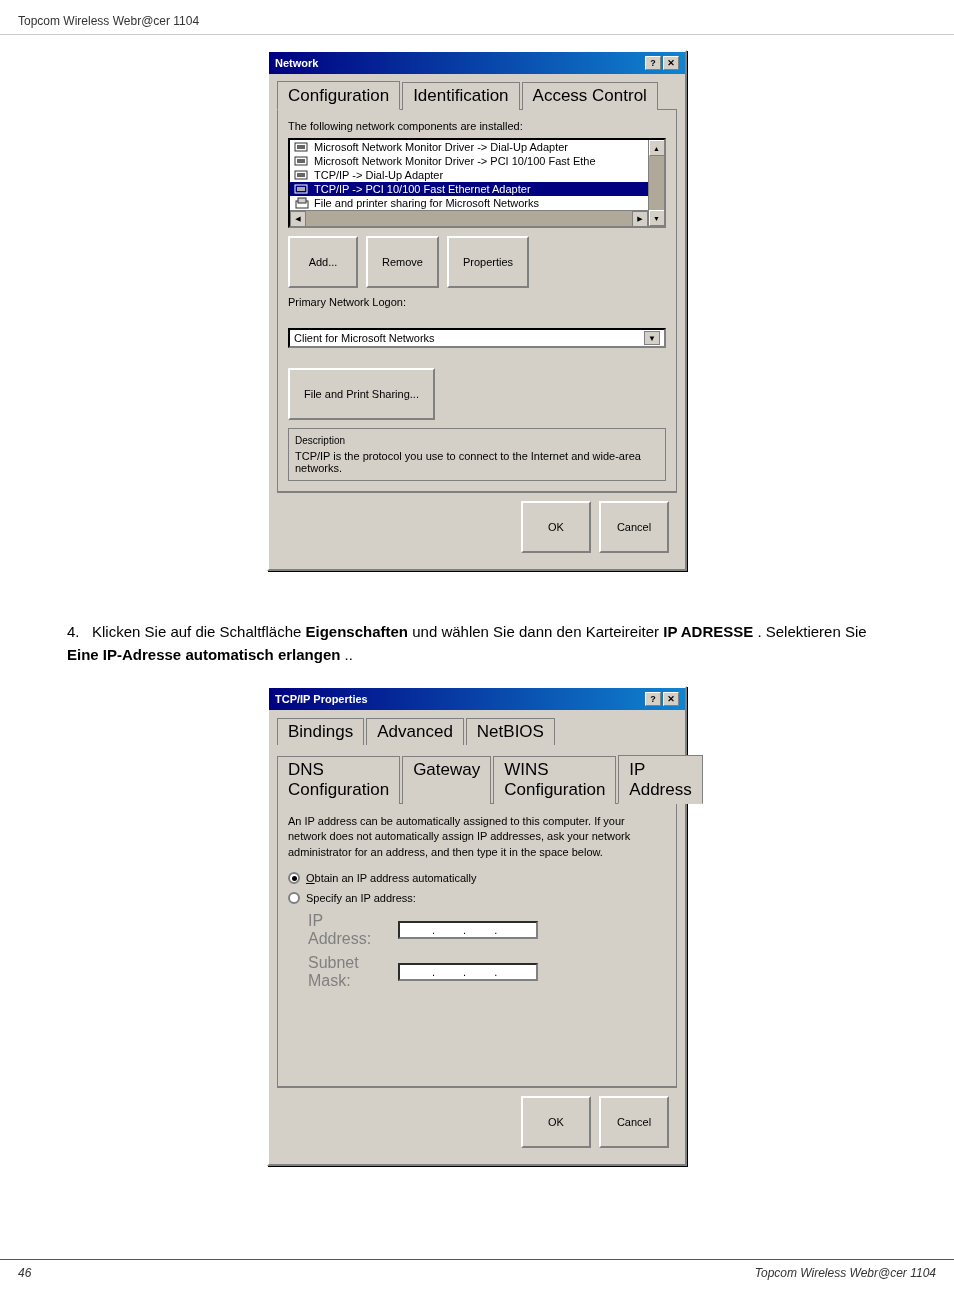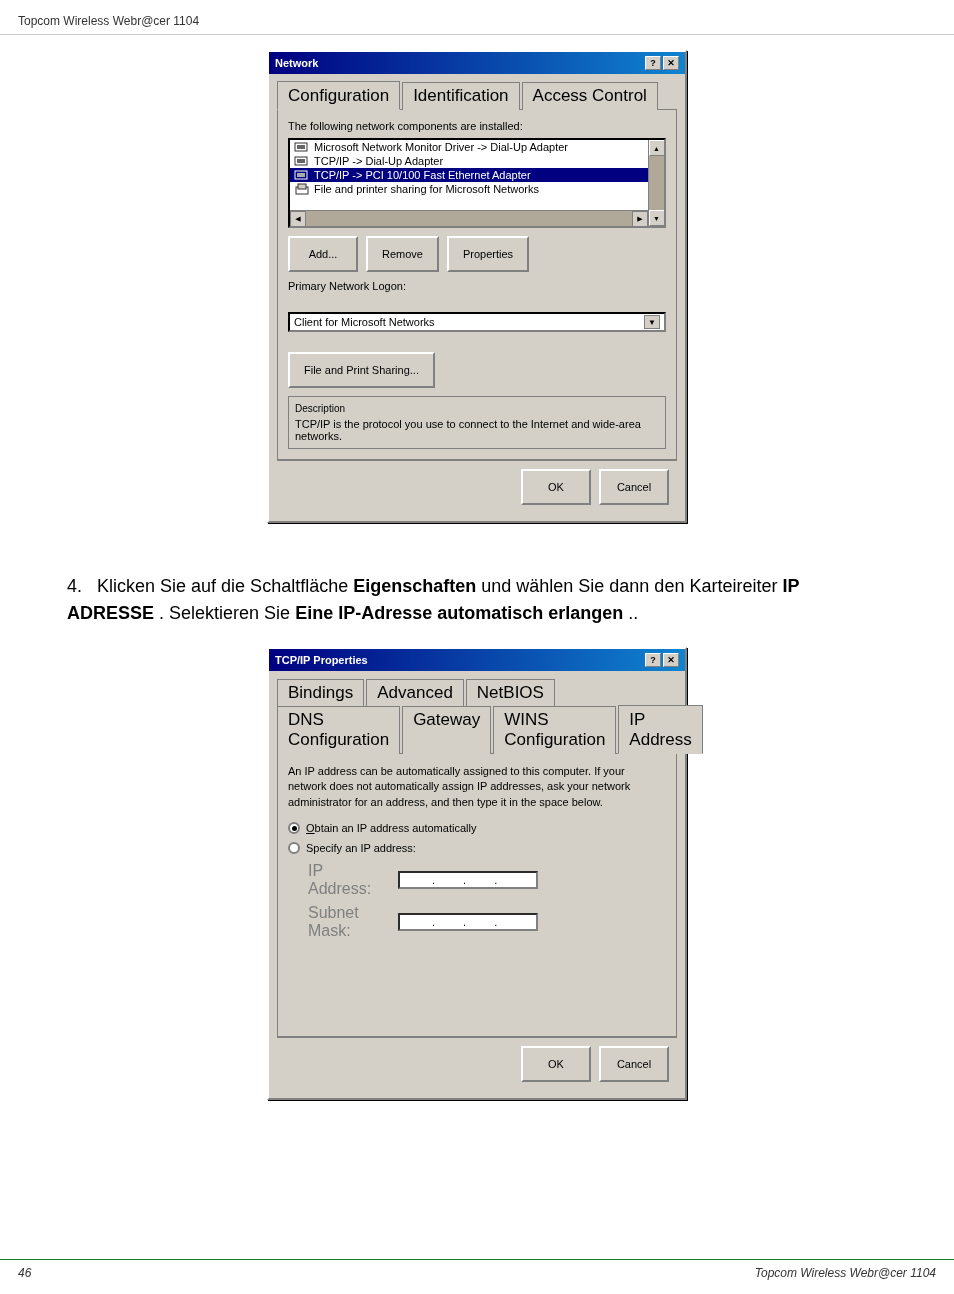--- a/index.html
+++ b/index.html
@@ -181,21 +181,21 @@
       background: #b0a898;
     }
 
     
     .win-btn {
       background: #d4d0c8;
       border: 2px solid #fff;
       border-right-color: #808080;
       border-bottom-color: #808080;
       box-shadow: inset 0 0 0 1px #d4d0c8;
-      padding: 10px 14px;
+      padding: 18px 14px;
       font-size: 11px;
       cursor: pointer;
       min-width: 70px;
     }
 
     .btn-row {
       display: flex;
       gap: 8px;
       margin: 8px 0;
     }
@@ -237,21 +237,21 @@
       font-size: 10px;
       color: #000;
       margin-bottom: 4px;
     }
 
     
     .step-text {
       width: 100%;
       max-width: 820px;
       margin: 20px 0;
-      font-size: 18px;
+      font-size: 15px;
       line-height: 1.5;
       text-align: left;
     }
 
     
     .ip-field-group {
       display: flex;
       gap: 0;
       border: 2px inset #808080;
       background: #fff;
@@ -351,20 +351,27 @@
         <div style="font-size:11px; margin-bottom:4px;">The following network components are installed:</div>
 
         <div class="listbox">
           <div style="margin-right:16px;">
             <div class="listbox-item">
               <svg width="16" height="12">
                   <rect x="1" y="2" width="12" height="8" fill="none" stroke="#333" stroke-width="1"></rect>
                   <rect x="3" y="4" width="8" height="4" fill="#666"></rect>
                 </svg>
               <span>Microsoft Network Monitor Driver -&gt; Dial-Up Adapter</span>
+            </div>
+            <div class="listbox-item">
+              <svg width="16" height="12">
+                  <rect x="1" y="2" width="12" height="8" fill="none" stroke="#333" stroke-width="1"></rect>
+                  <rect x="3" y="4" width="8" height="4" fill="#666"></rect>
+                </svg>
+              <span>Microsoft Network Monitor Driver -&gt; PCI 10/100 Fast Ethe</span>
             </div>
             <div class="listbox-item">
               <svg width="16" height="12">
                   <rect x="1" y="2" width="12" height="8" fill="none" stroke="#333" stroke-width="1"></rect>
                   <rect x="3" y="4" width="8" height="4" fill="#666"></rect>
                 </svg>
               <span>TCP/IP -&gt; Dial-Up Adapter</span>
             </div>
             <div class="listbox-item selected">
               <svg width="16" height="12">
@@ -444,21 +451,21 @@
     <div class="dialog-titlebar">
       <span>TCP/IP Properties</span>
       <div class="titlebar-buttons">
         <div class="titlebar-btn">?</div>
         <div class="titlebar-btn">✕</div>
       </div>
     </div>
 
     <div class="dialog-body">
 
-      <div style="display:flex; flex-direction:column; gap:0;">
+      <div style="display:flex; flex-direction:column; gap:11px;">
 
         <div class="tabs" style="margin-bottom:0;">
           <div class="tab">Bindings</div>
           <div class="tab">Advanced</div>
           <div class="tab">NetBIOS</div>
         </div>
 
         <div class="tabs">
           <div class="tab">DNS Configuration</div>
           <div class="tab">Gateway</div>

